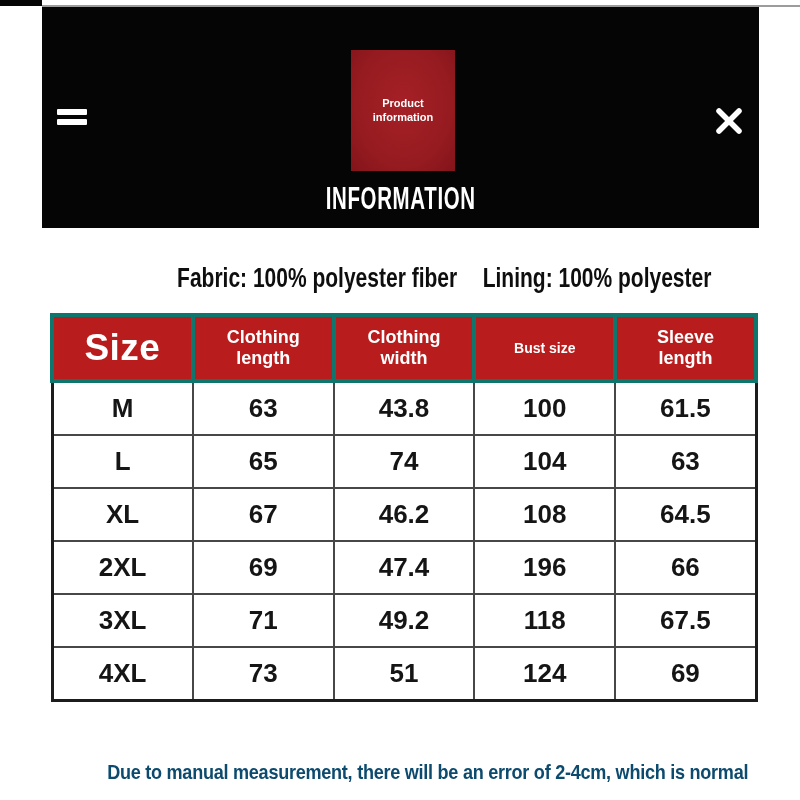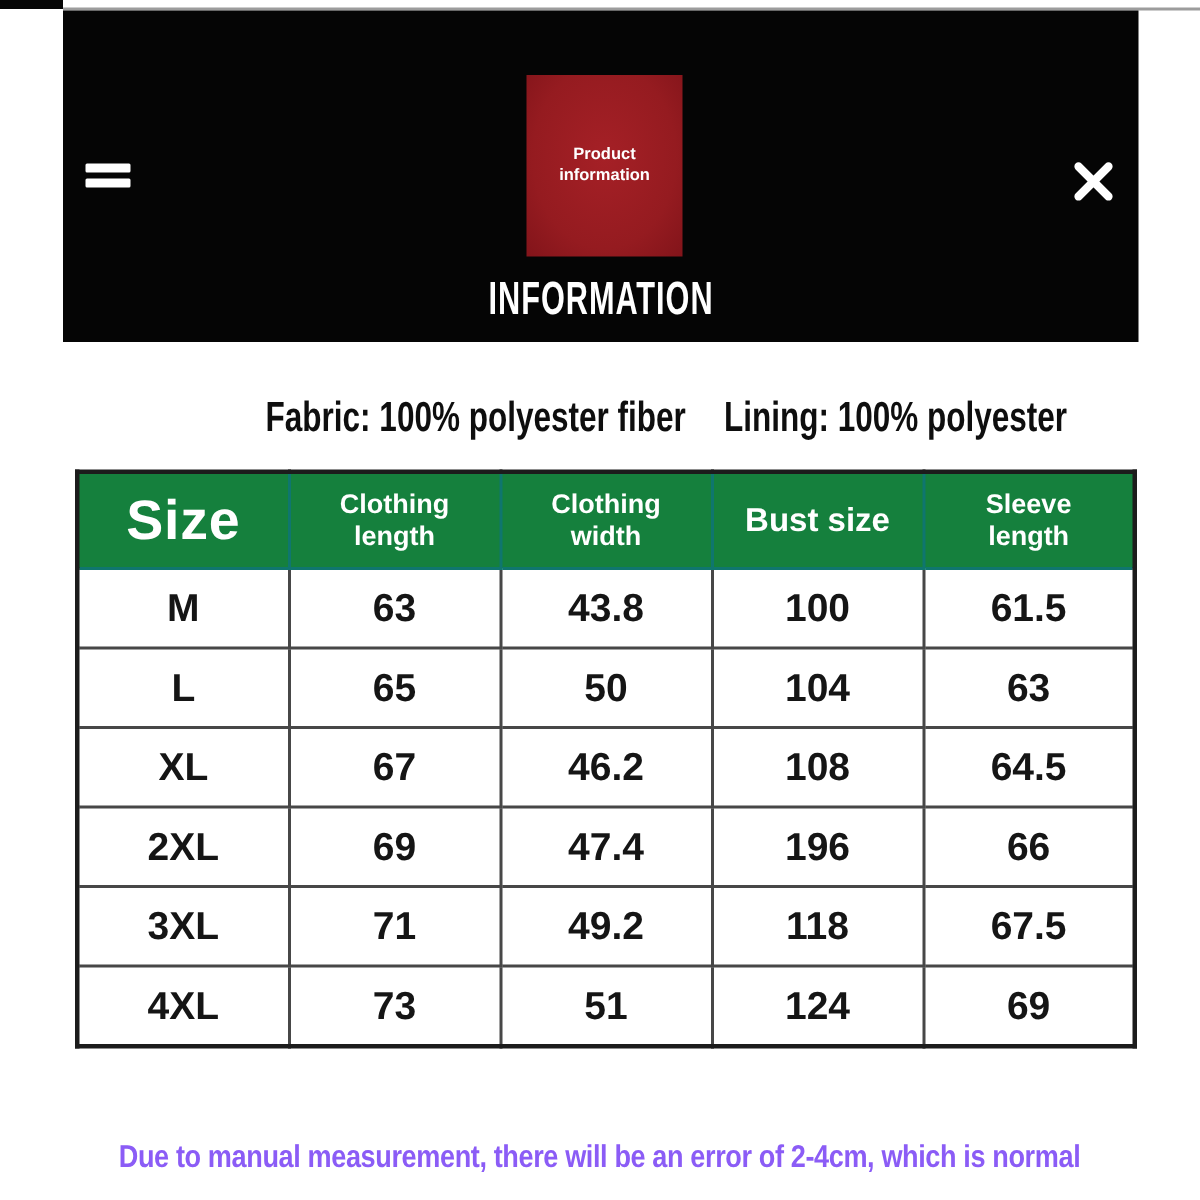--- a/index.html
+++ b/index.html
@@ -45,37 +45,37 @@
   .fabric-row .squeeze { display:inline-block; transform:scaleX(0.75); transform-origin:center; }
   .fabric-row .gap { display:inline-block; width:34px; }
 
   
   .size-table {
     position:absolute; left:50px; top:313px; width:708px;
     border-collapse:collapse; table-layout:fixed;
     border:3px solid #1c1c1c;
   }
   .size-table thead th {
-    background:#15803d; color:#ffffff; border:2px solid #0f766e;
+    background:#b91c1c; color:#ffffff; border:4px solid #0f766e;
     height:62px; text-align:center; vertical-align:middle; padding:0;
   }
   .size-table thead th.h-big { font-size:37px; letter-spacing:0.5px; }
-  .size-table thead th.h-med { font-size:22px; }
+  .size-table thead th.h-med { font-size:14px; }
   .size-table thead th .hline { display:block; font-size:18px; line-height:1.18; }
   .size-table tbody td {
     background:#ffffff; color:#151515;
     border:2px solid #474747;
     height:51px; text-align:center; vertical-align:middle;
     font-size:26px; padding:0;
   }
 
   
   .footnote {
-    position:absolute; left:0; top:760px; width:800px; text-align:center;
-    font-size:21px; color:#8b5cf6; white-space:nowrap;
+    position:absolute; left:0; top:760px; width:800px; text-align:right;
+    font-size:21px; color:#0c4a6e; white-space:nowrap;
   }
   .footnote .squeeze { display:inline-block; transform:scaleX(0.86); transform-origin:center; letter-spacing:-0.3px; }
 </style>
 </head>
 <body>
 
 <div class="page">
 
   <div class="corner-sliver"></div>
   <div class="top-line"></div>
@@ -147,21 +147,21 @@
       <tr>
         <td>M</td>
         <td>63</td>
         <td>43.8</td>
         <td>100</td>
         <td>61.5</td>
       </tr>
       <tr>
         <td>L</td>
         <td>65</td>
-        <td>50</td>
+        <td>74</td>
         <td>104</td>
         <td>63</td>
       </tr>
       <tr>
         <td>XL</td>
         <td>67</td>
         <td>46.2</td>
         <td>108</td>
         <td>64.5</td>
       </tr>

